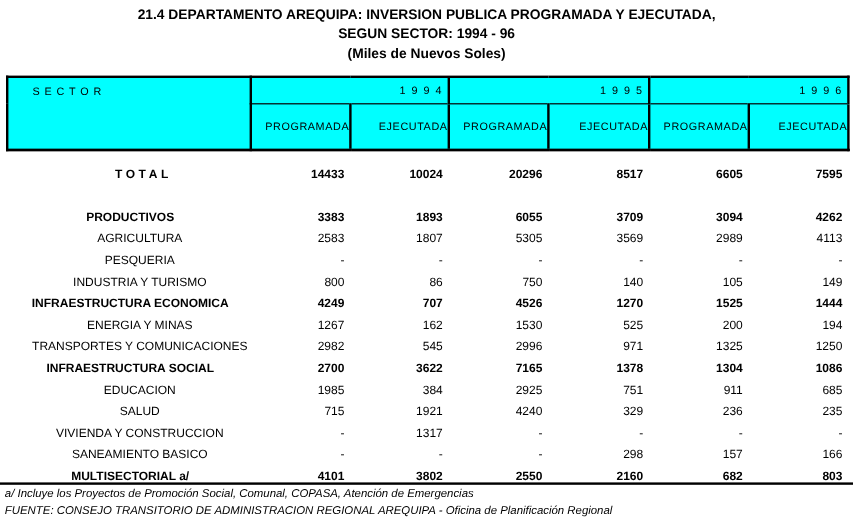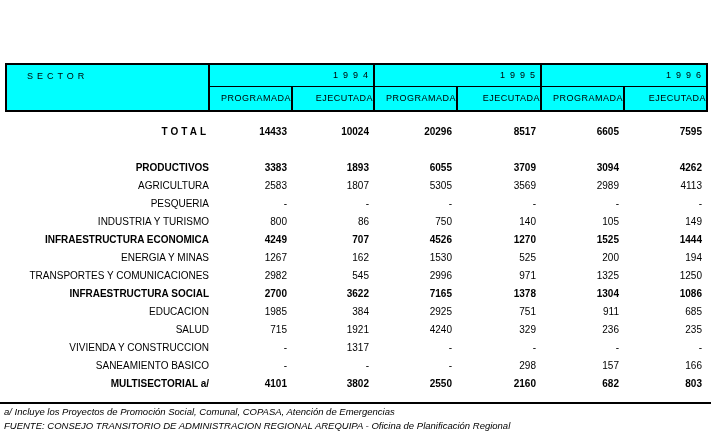--- a/index.html
+++ b/index.html
@@ -46,33 +46,33 @@
   }
   th.year {
     height: 22px;
     letter-spacing: 5px;
     border-top: 2px solid #000;
     border-left: 2px solid #000;
     border-bottom: 1px solid #000;
   }
   th.year-last { border-right: 2px solid #000; margin-top: 19px; }
   th.subh {
-    height: 25px;
+    height: 39px;
     letter-spacing: 0.5px;
     border-left: 2px solid #000;
     border-bottom: 2px solid #000;
   }
   th.subh-last { border-right: 2px solid #000; }
 
   tbody td {
     height: 18px;
     font-size: 10px;
     vertical-align: middle;
   }
-  td.label { text-align: right; white-space: nowrap; padding-left: 18px; margin-top: 24px; }
+  td.label { text-align: center; white-space: nowrap; padding-left: 18px; margin-top: 24px; }
   td.num   { text-align: right; padding-right: 5px; white-space: nowrap; }
   tr.bold td { font-weight: bold; }
   tr.bold td.label { padding-left: 2px; }
   tr.total td { font-weight: bold; height: 40px; }
   tr.total td.label { padding-left: 24px; letter-spacing: 3px; }
   tr.total + tr td { padding-top: 7px; height: 25px; }
 
   .foot-rule {
     position: absolute;
     top: 402px; left: 0;
@@ -87,20 +87,25 @@
     white-space: nowrap;
   }
   .footnote-1 { top: 406px; }
   .footnote-2 { top: 420px; }
 </style>
 </head>
 <body>
 
 <div class="page">
 
+  <div class="title-block">
+    <div>21.4 DEPARTAMENTO AREQUIPA: INVERSION PUBLICA PROGRAMADA Y EJECUTADA,</div>
+    <div>SEGUN SECTOR: 1994 - 96</div>
+    <div>(Miles de Nuevos Soles)</div>
+  </div>
 
   <table class="inv">
     <colgroup>
       <col style="width:203px">
       <col style="width:83px">
         <col style="width:82px">
       <col style="width:83px">
         <col style="width:84px">
       <col style="width:83px">
         <col style="width:83px">

